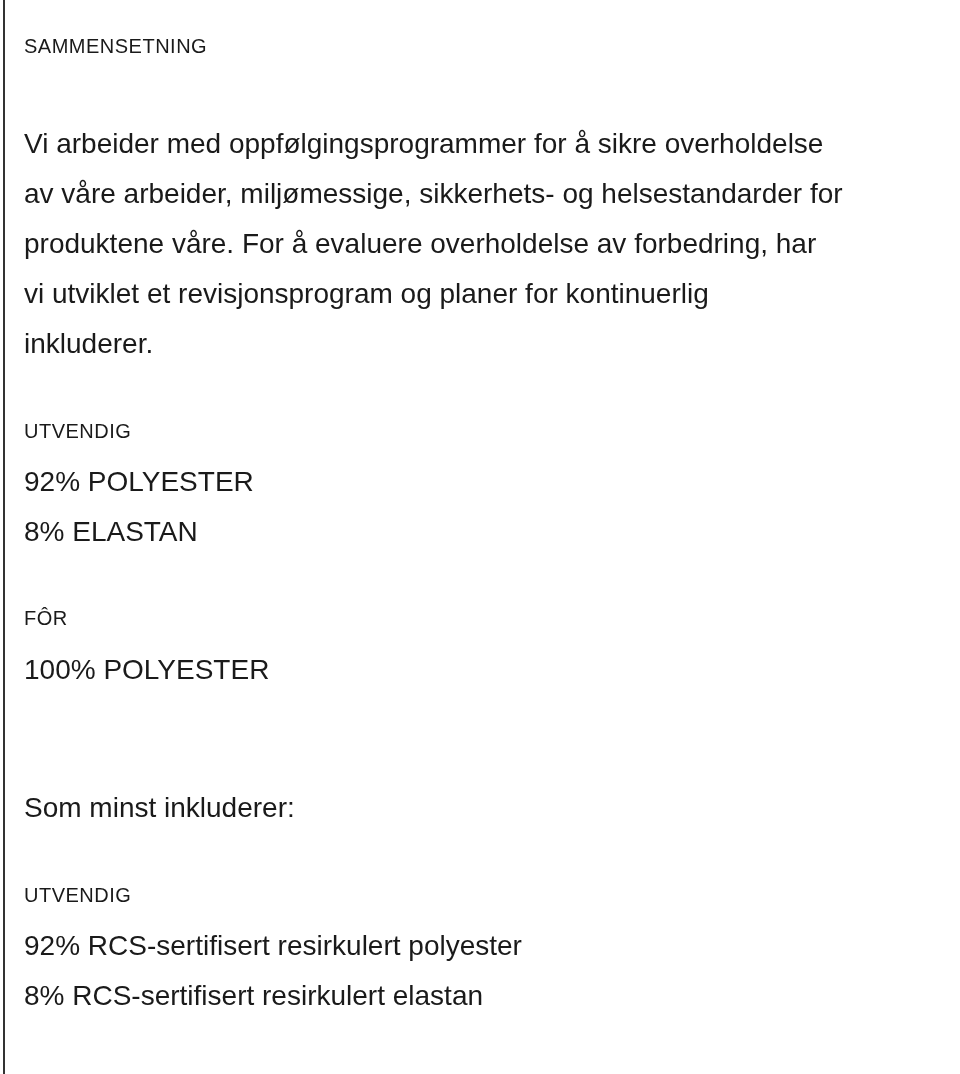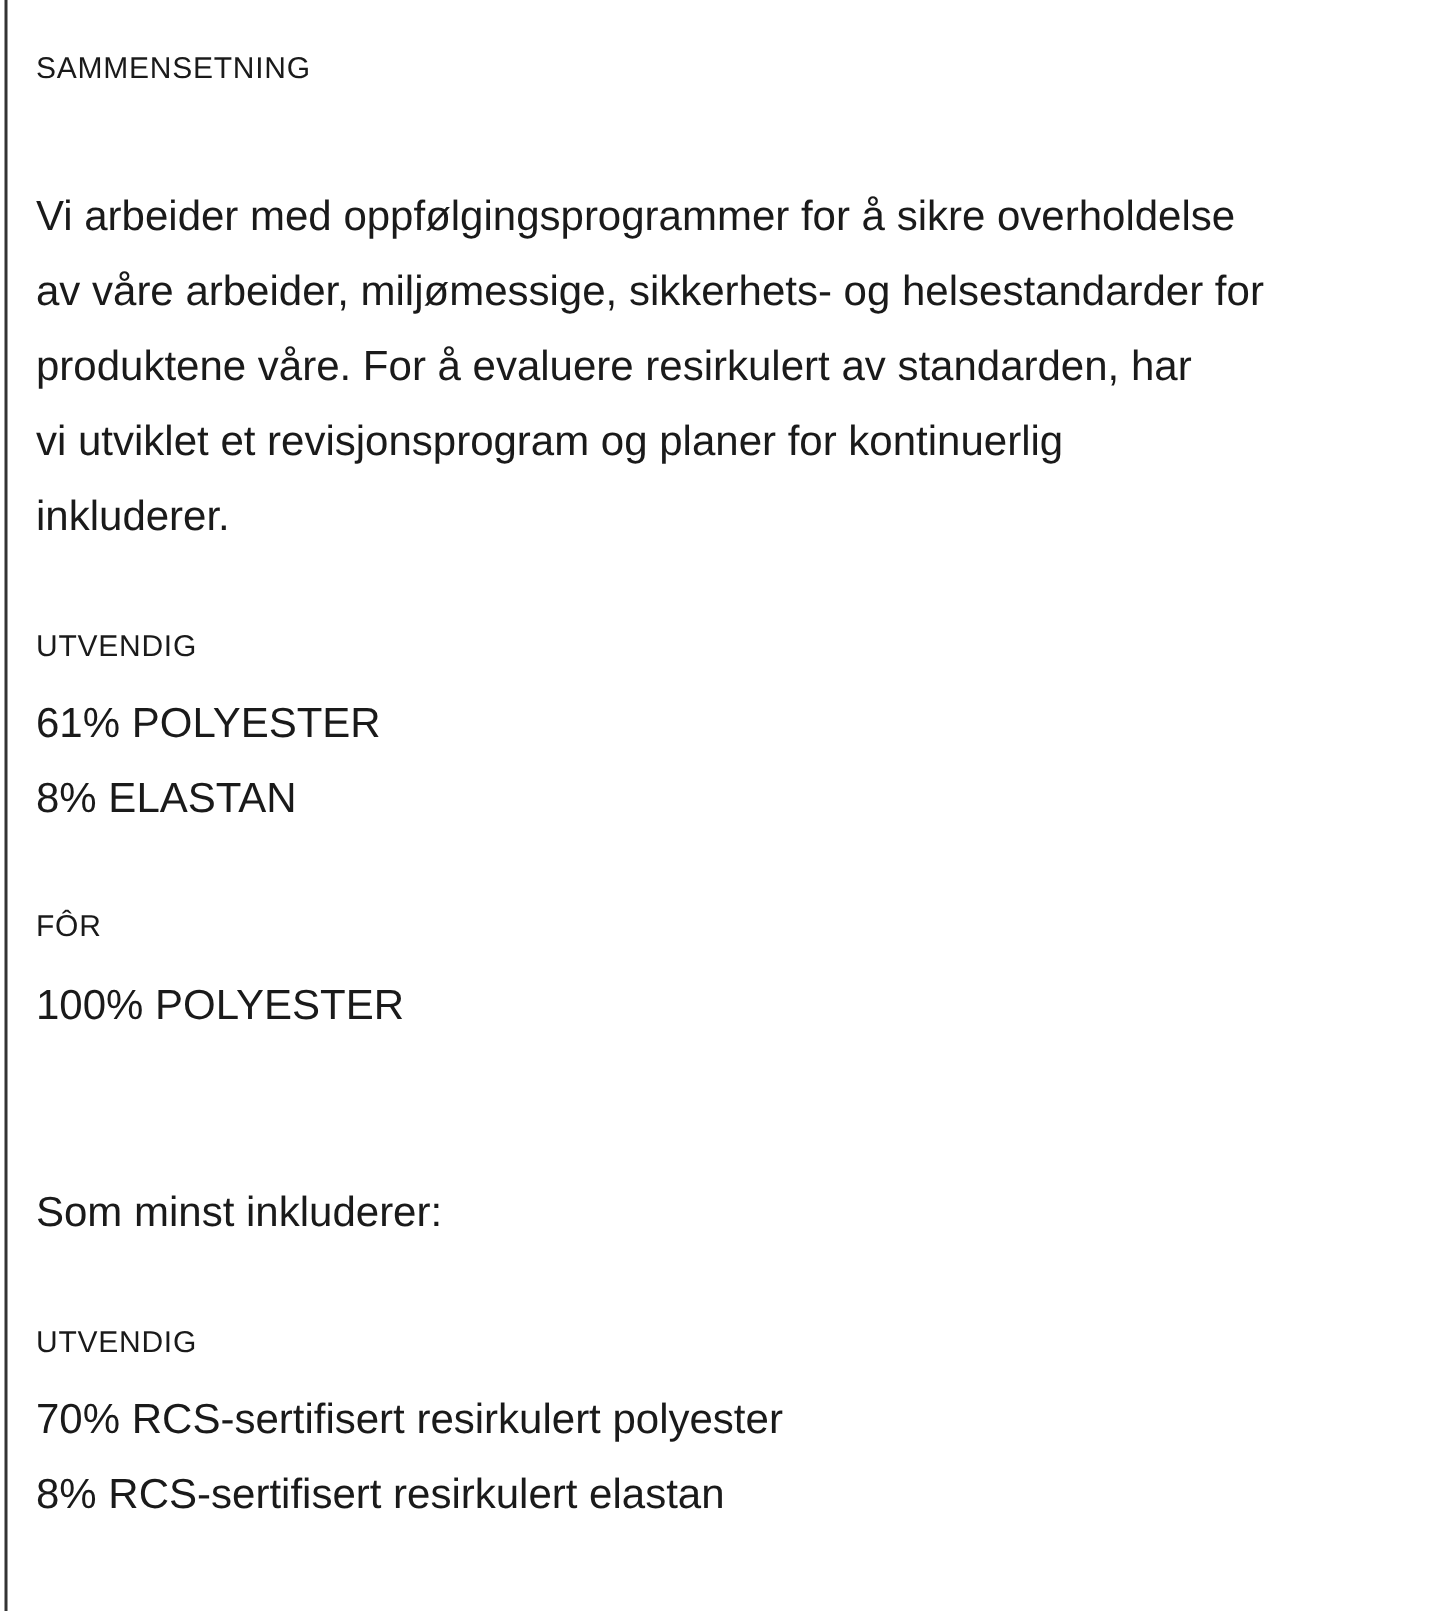--- a/index.html
+++ b/index.html
@@ -13,28 +13,28 @@
 </head>
 <body>
 
 <div class="frame"></div>
 
 <div class="content">
   <div class="line heading" style="top:36px">SAMMENSETNING</div>
 
   <div class="line" style="top:130px">Vi arbeider med oppfølgingsprogrammer for å sikre overholdelse</div>
   <div class="line" style="top:180px">av våre arbeider, miljømessige, sikkerhets- og helsestandarder for</div>
-  <div class="line" style="top:230px">produktene våre. For å evaluere resirkulert av standarden, har</div>
+  <div class="line" style="top:230px">produktene våre. For å evaluere overholdelse av forbedring, har</div>
   <div class="line" style="top:280px">vi utviklet et revisjonsprogram og planer for kontinuerlig</div>
   <div class="line" style="top:330px">inkluderer.</div>
 
   <div class="line heading" style="top:421px">UTVENDIG</div>
-  <div class="line" style="top:468px">61% POLYESTER</div>
+  <div class="line" style="top:468px">92% POLYESTER</div>
   <div class="line" style="top:518px">8% ELASTAN</div>
 
   <div class="line heading" style="top:608px">FÔR</div>
   <div class="line" style="top:656px">100% POLYESTER</div>
 
   <div class="line" style="top:794px">Som minst inkluderer:</div>
   <div class="line heading" style="top:885px">UTVENDIG</div>
-  <div class="line" style="top:932px">70% RCS-sertifisert resirkulert polyester</div>
+  <div class="line" style="top:932px">92% RCS-sertifisert resirkulert polyester</div>
   <div class="line" style="top:982px">8% RCS-sertifisert resirkulert elastan</div>
 </div>
 
 </body></html>

